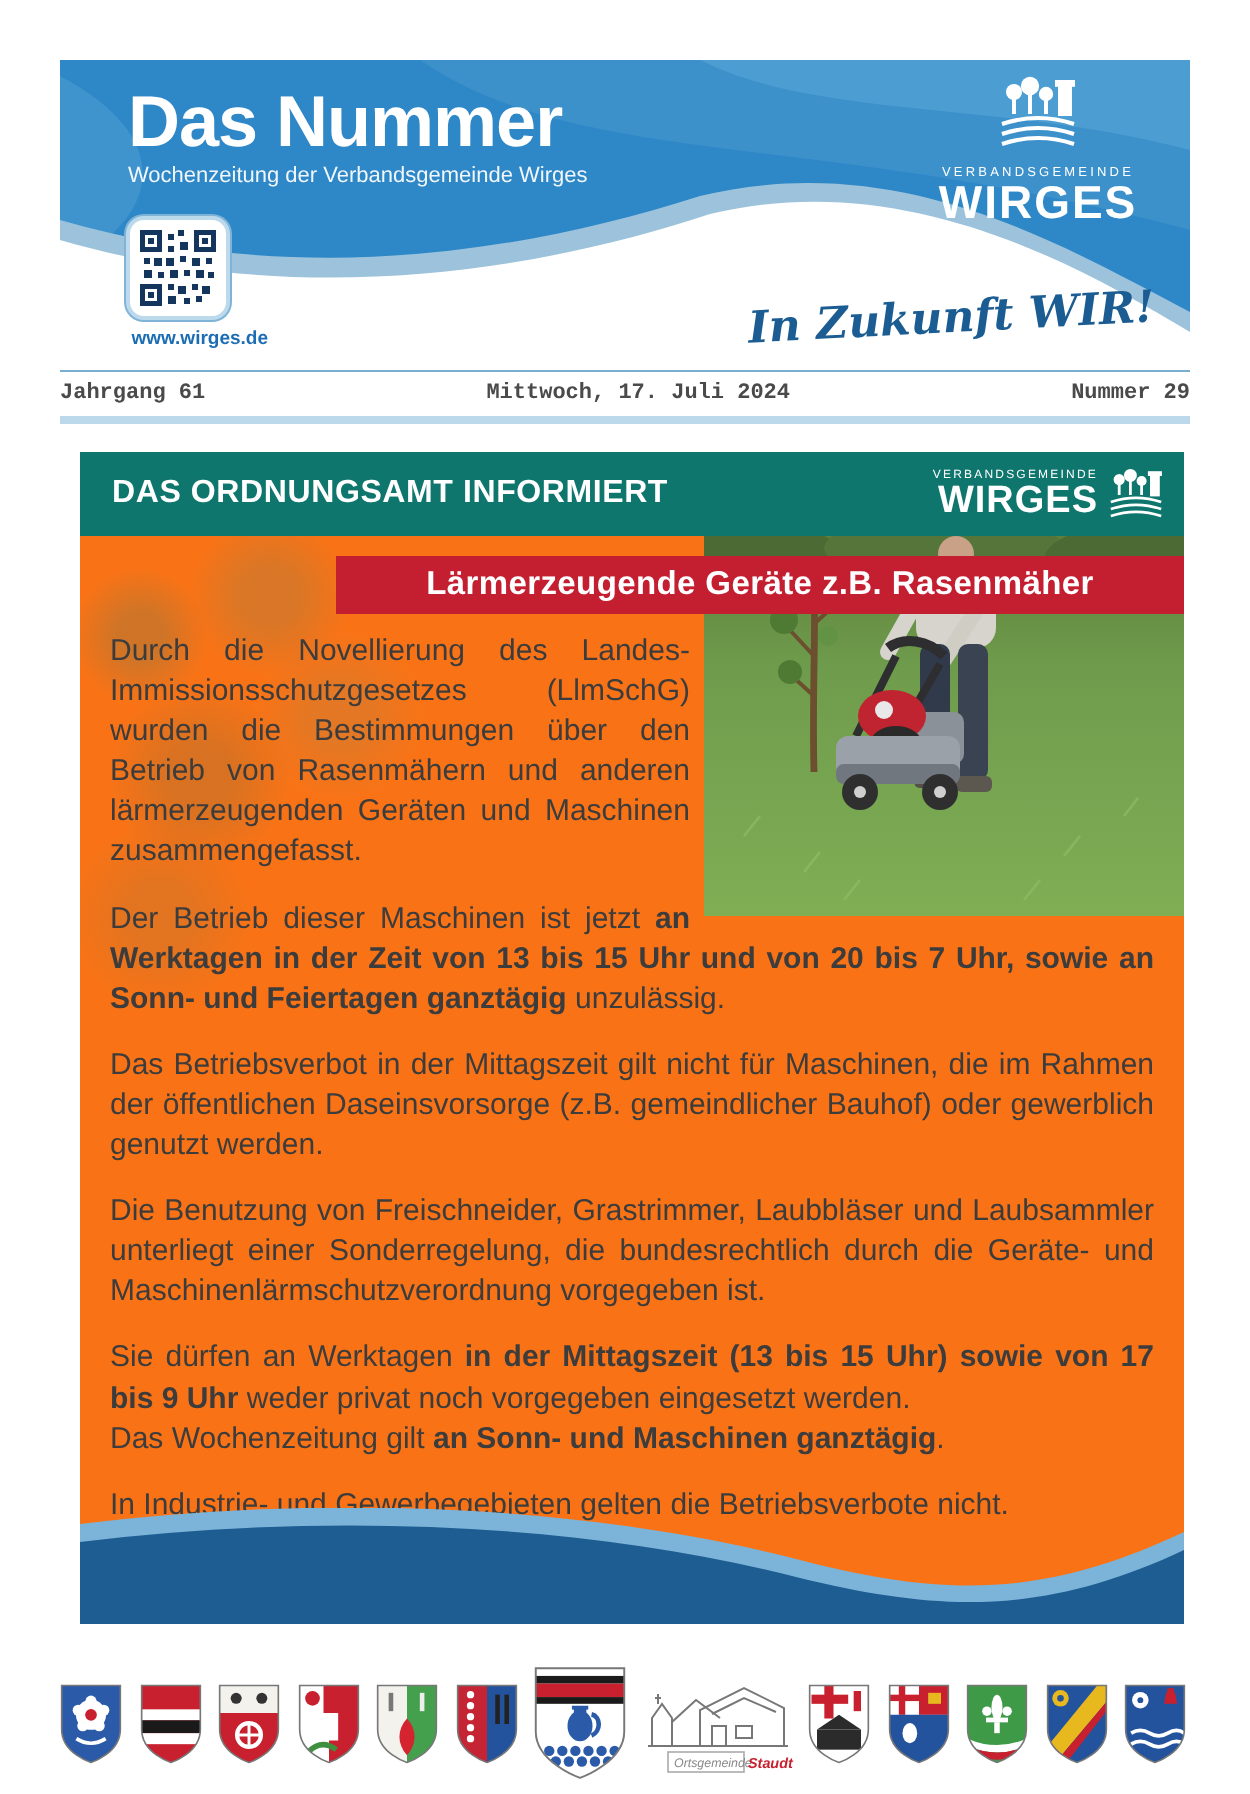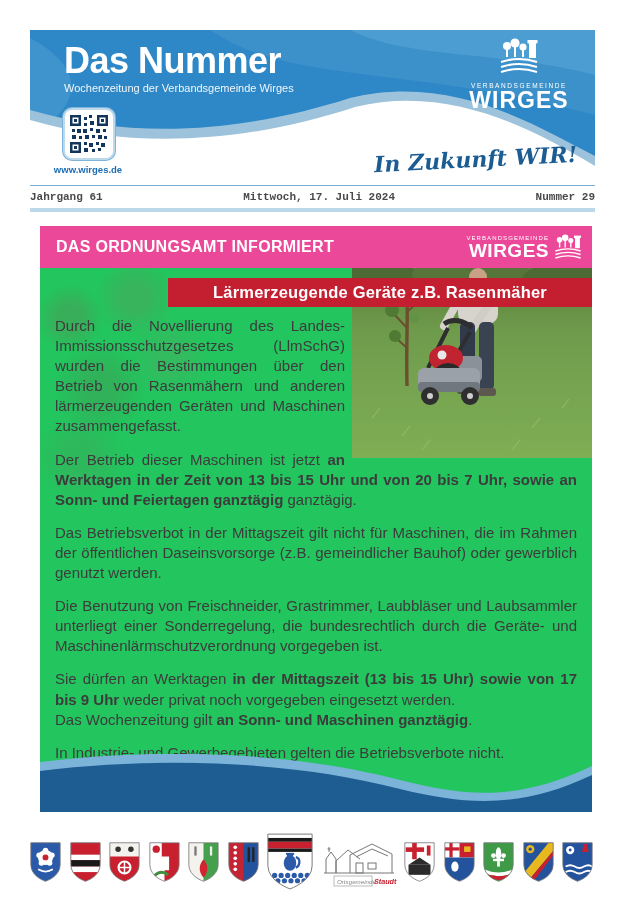--- a/index.html
+++ b/index.html
@@ -11,42 +11,42 @@
   .banner svg.bg{position:absolute;left:0;top:0;}
   .mast-titles{position:absolute;left:34px;top:12px;color:#fff;}
   .mast-title{font-size:36px;font-weight:bold;letter-spacing:-0.5px;line-height:1.05;}
   .mast-sub{font-size:11px;margin-top:2px;color:rgba(255,255,255,0.93);}
   .mast-logo{position:absolute;right:16px;top:8px;width:120px;text-align:center;color:#fff;}
   .mast-logo .lg-small{font-size:6.5px;letter-spacing:1.6px;margin-top:2px;}
   .mast-logo .lg-big{font-size:23px;font-weight:bold;letter-spacing:1px;line-height:1;}
   .qr-tile{position:absolute;left:33px;top:78px;width:48px;height:48px;background:#fff;
            border:2px solid #bdd9ec;border-radius:9px;box-shadow:0 0 0 1px #7fb4d8;
            display:flex;align-items:center;justify-content:center;}
-  .qr-caption{position:absolute;left:12px;top:134px;width:92px;text-align:center;
+  .qr-caption{position:absolute;left:12px;top:134px;width:92px;text-align:right;
               font-size:9.5px;font-weight:bold;color:#1c6db3;}
   .slogan{position:absolute;right:48px;top:146px;font-family:"DejaVu Serif",serif;
           font-style:italic;font-weight:bold;font-size:22px;color:#1b5c92;
           transform:rotate(-3deg);}
 
   
   .issuebar{position:absolute;left:30px;right:30px;top:185px;border-top:1px solid #79aed3;}
   .issuebar .row{display:flex;justify-content:space-between;padding:5px 0 5px;
                  font-size:11px;color:#4a4a4a;font-weight:bold;font-family:Liberation Mono, monospace;}
   .issuebar .thick{height:4px;background:#bcd9ec;}
 
   
   .article{position:absolute;left:40px;top:226px;width:552px;height:586px;}
-  .art-head{height:42px;background:#ec4899;display:flex;align-items:center;
+  .art-head{height:42px;background:#0f766e;display:flex;align-items:center;
             justify-content:space-between;padding:0 10px 0 16px;box-sizing:border-box;}
   .kicker{color:#fff;font-weight:bold;font-size:16px;letter-spacing:0.3px;}
   .art-logo{display:flex;align-items:center;gap:5px;color:#fff;}
   .art-logo .txt{text-align:right;line-height:1;}
   .art-logo .lg-small{font-size:6px;letter-spacing:1.1px;}
   .art-logo .lg-big{font-size:19px;font-weight:bold;letter-spacing:0.5px;}
-  .art-body{position:relative;height:544px;background:#22c55e;overflow:hidden;}
+  .art-body{position:relative;height:544px;background:#f97316;overflow:hidden;}
   .art-body::before{content:"";position:absolute;left:0;top:0;width:190px;height:240px;
       background:
         radial-gradient(circle at 30px 50px, rgba(110,120,80,0.30) 12px, transparent 34px),
         radial-gradient(circle at 95px 30px, rgba(120,130,90,0.25) 14px, transparent 40px),
         radial-gradient(circle at 60px 120px, rgba(100,110,75,0.22) 16px, transparent 46px),
         radial-gradient(circle at 130px 90px, rgba(130,140,100,0.18) 14px, transparent 42px),
         radial-gradient(circle at 40px 190px, rgba(110,120,85,0.16) 16px, transparent 46px);}
   .photo{position:absolute;right:0;top:0;width:240px;height:190px;}
   .headline-bar{position:absolute;left:128px;right:0;top:10px;height:29px;background:#c41e31;
                 z-index:3;display:flex;align-items:center;justify-content:center;}
@@ -246,21 +246,21 @@
       </svg>
 
       <div class="headline-bar">
         <span>Lärmerzeugende Geräte z.B. Rasenmäher</span>
       </div>
 
       <div class="art-text">
         <div class="float-spacer"></div>
         <div>
             <p><span>Durch die Novellierung des Landes-Immissionsschutzgesetzes (LlmSchG) wurden die Bestimmungen über den Betrieb von Rasenmähern und anderen lärmerzeugenden Geräten und Maschinen zusammengefasst.</span></p>
-            <p><span>Der Betrieb dieser Maschinen ist jetzt </span><b>an Werktagen in der Zeit von 13 bis 15 Uhr und von 20 bis 7 Uhr, sowie an Sonn- und Feiertagen ganztägig</b><span> ganztägig.</span></p>
+            <p><span>Der Betrieb dieser Maschinen ist jetzt </span><b>an Werktagen in der Zeit von 13 bis 15 Uhr und von 20 bis 7 Uhr, sowie an Sonn- und Feiertagen ganztägig</b><span> unzulässig.</span></p>
             <p><span>Das Betriebsverbot in der Mittagszeit gilt nicht für Maschinen, die im Rahmen der öffentlichen Daseinsvorsorge (z.B. gemeindlicher Bauhof) oder gewerblich genutzt werden.</span></p>
             <p><span>Die Benutzung von Freischneider, Grastrimmer, Laubbläser und Laubsammler unterliegt einer Sonderregelung, die bundesrechtlich durch die Geräte- und Maschinenlärmschutzverordnung vorgegeben ist.</span></p>
             <p><span>Sie dürfen an Werktagen </span><b>in der Mittagszeit (13 bis 15 Uhr) sowie von 17 bis 9 Uhr</b><span> weder privat noch vorgegeben eingesetzt werden.</span><br><span>Das Wochenzeitung gilt </span><b>an Sonn- und Maschinen ganztägig</b><span>.</span></p>
             <p><span>In Industrie- und Gewerbegebieten gelten die Betriebsverbote nicht.</span></p>
           </div>
       </div>
 
       <svg class="bottom-wave" width="552" height="58" viewBox="0 0 552 58">
         <path d="M0,8 C130,-8 260,0 360,26 C430,44 480,46 552,12 L552,58 L0,58 Z" fill="#7cb3d9"></path>
         <path d="M0,17 C130,1 260,9 360,35 C430,52 482,54 552,21 L552,58 L0,58 Z" fill="#1e5d92"></path>

